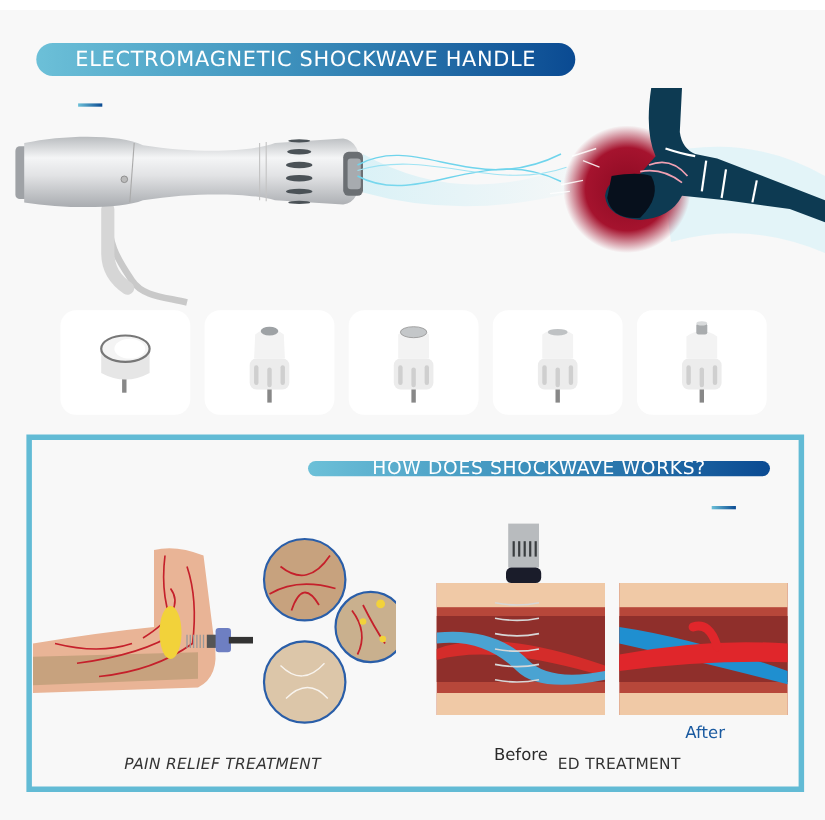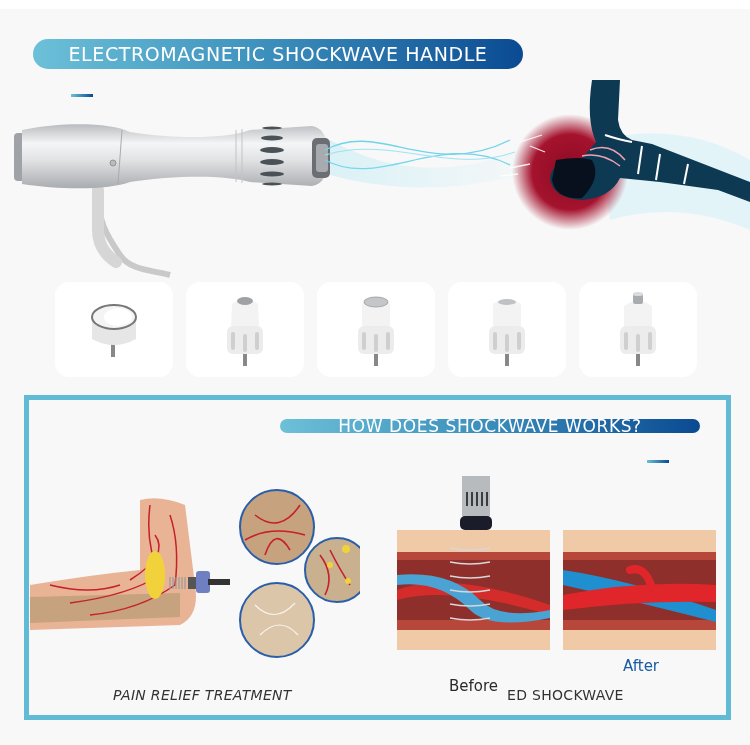--- a/index.html
+++ b/index.html
@@ -278,13 +278,13 @@
     <path d="M173 100 Q 240 110 326 140 L 326 152 Q 240 130 173 115 Z" fill="#1f8fd0"></path>
     <path d="M173 125 Q 250 110 326 115 L 326 132 Q 250 130 173 140 Z" fill="#e0262b"></path>
     <path d="M240 100 Q 255 95 262 118" stroke="#e0262b" stroke-width="8" fill="none" stroke-linecap="round"></path>
   </svg>
 </div>
 
 <div class="lbl-before">Before</div>
 <div class="lbl-after">After</div>
 
 <div class="caption cap-pain">PAIN RELIEF TREATMENT</div>
-<div class="caption cap-ed">ED SHOCKWAVE</div>
+<div class="caption cap-ed">ED TREATMENT</div>
 
 </body></html>

